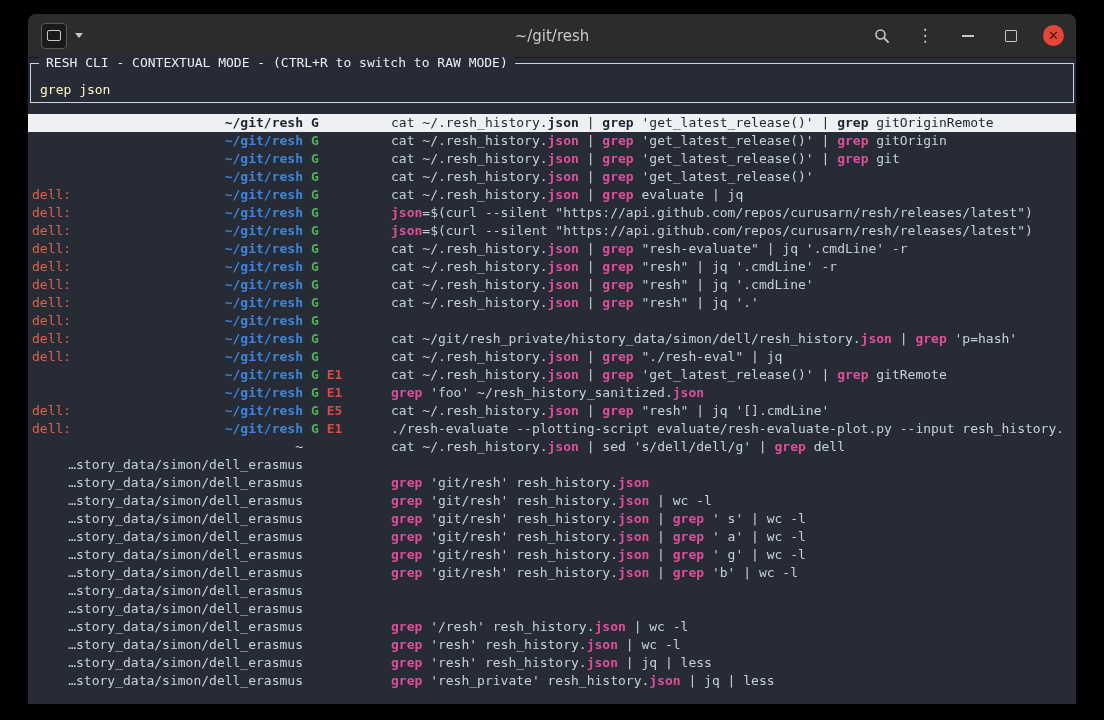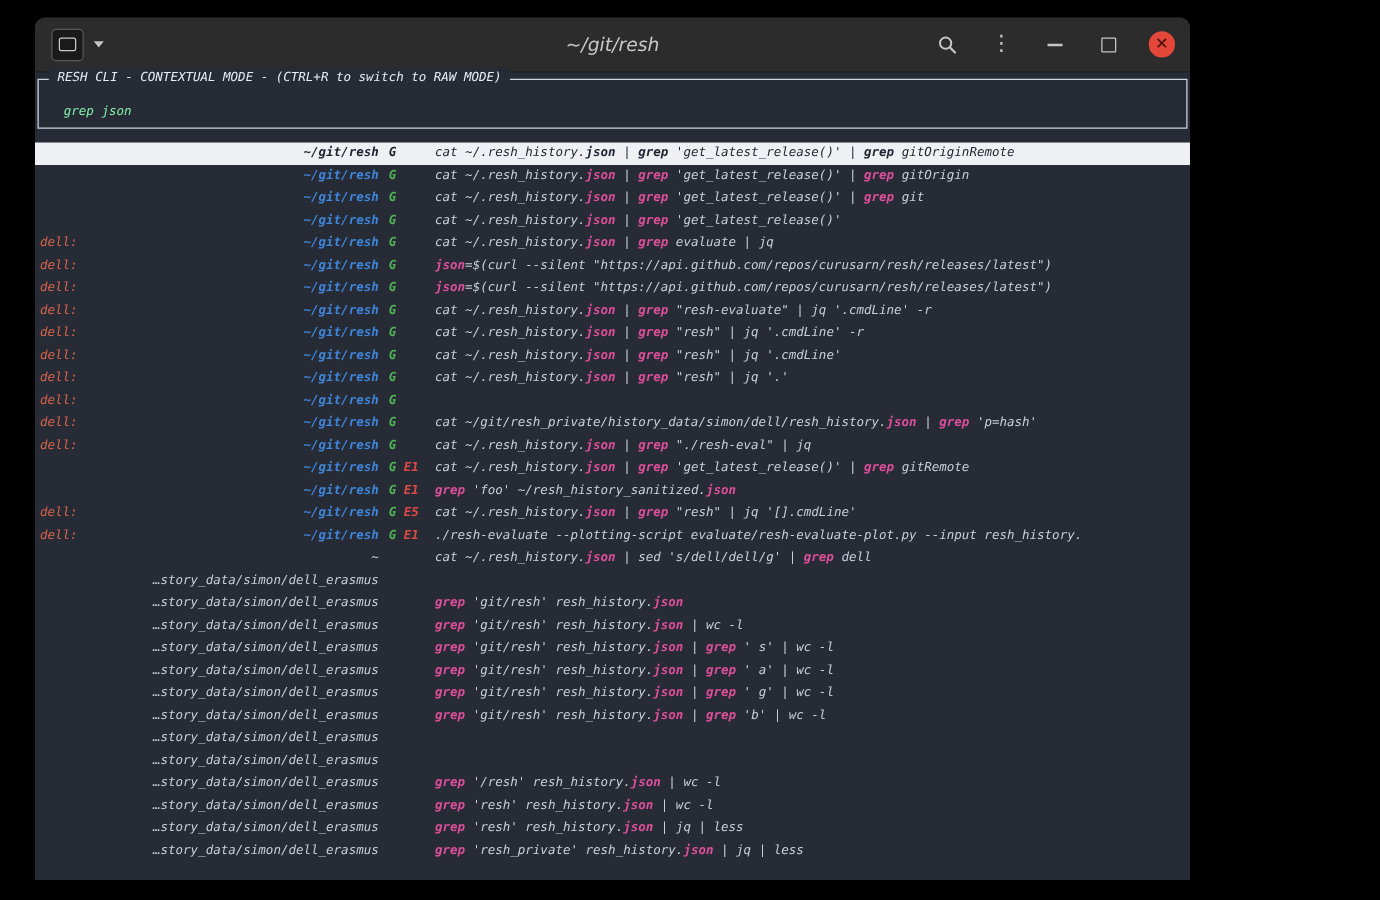--- a/index.html
+++ b/index.html
@@ -2,25 +2,24 @@
 <html style="--desktop-bg: #000000; --term-bg: #262b35; --titlebar-bg: #2c2c2c; --titlebar-fg: #c9c9c9; --text: #c9d0dc; --box-border: #cdd5e3; --host: #d9654a; --cwd: #3f86da; --flag-ok: #4fb356; --flag-err: #dd4a46; --match: #de4f9b; --sel-bg: #eef0f4; --sel-fg: #1d232e; --close-btn: #e3473a;"><head>
 <meta charset="utf-8">
 <style>
   html,body{margin:0;padding:0;}
   body{
     width:1104px;height:720px;overflow:hidden;
     background:var(--desktop-bg,#000);
     font-family:"DejaVu Sans Mono",monospace;
   }
   .window{
-    position:absolute;left:28px;top:14px;width:924px;height:690px;
+    position:absolute;left:28px;top:14px;width:1048px;height:690px;
     background:var(--term-bg,#262b35);
     border-radius:8px 8px 0 0;
     overflow:hidden;
-    font-style:italic;
   }
   
   .titlebar{
     height:43px;background:var(--titlebar-bg,#2c2c2c);
     border-bottom:1px solid #191919;
     display:flex;align-items:center;position:relative;
     border-radius:8px 8px 0 0;
     font-family:"DejaVu Sans",sans-serif;
   }
   .tb-left{position:absolute;left:13px;display:flex;align-items:center;gap:8px;}
@@ -38,44 +37,44 @@
     color:#c6c6c6;font-size:17px;line-height:1;}
   .min-bar{width:12px;height:2px;background:#c6c6c6;display:block;}
   .restore-box{width:10px;height:10px;border:1.5px solid #c6c6c6;display:block;border-radius:1px;}
   .tb-icon.close{
     background:var(--close-btn,#e3473a);border-radius:50%;
     color:#47100a;font-size:13px;font-weight:bold;width:21px;height:21px;
   }
   
   .terminal{
     position:absolute;top:44px;left:0;right:0;bottom:0;
-    color:var(--text,#c9d0dc);font-size:10px;line-height:18px;
+    color:var(--text,#c9d0dc);font-size:13px;line-height:18px;
   }
   .resh-box{
     margin:5px 2px 0 2px;height:40px;box-sizing:border-box;
     border:1px solid var(--box-border,#cdd5e3);
     position:relative;
   }
   .resh-legend{
     position:absolute;top:-10px;left:8px;
     background:var(--term-bg,#262b35);
     padding:0 7px;color:#e9edf4;white-space:pre;
   }
-  .resh-query{position:absolute;left:20px;bottom:3px;color:#86efac;white-space:pre;}
+  .resh-query{position:absolute;left:9px;bottom:3px;color:#fef9c3;white-space:pre;}
   
   #rows{margin-top:11px;}
   .row{display:flex;height:18px;line-height:18px;padding:0 0 0 4px;white-space:pre;}
   .left{width:271px;flex:none;display:flex;justify-content:space-between;overflow:hidden;}
   .host{color:var(--host,#d9654a);}
   .dir{color:var(--text,#c9d0dc);}
   .dir-cwd{color:var(--cwd,#3f86da);font-weight:bold;}
   .flags{width:37px;flex:none;padding-left:8px;font-weight:bold;}
   .flag-g{color:var(--flag-ok,#4fb356);}
   .flag-e{color:var(--flag-err,#dd4a46);text-align:right;}
-  .cmd{flex:1;min-width:0;overflow:hidden;padding-right:2px;}
+  .cmd{flex:1;min-width:0;overflow:hidden;padding-right:2px;margin-left:43px;}
   .hl{color:var(--match,#de4f9b);font-weight:bold;}
   .row.selected{background:var(--sel-bg,#eef0f4);color:var(--sel-fg,#1d232e);}
   .row.selected .host,.row.selected .dir,.row.selected .dir-cwd,
   .row.selected .flag-g,.row.selected .flag-e,.row.selected .hl{color:var(--sel-fg,#1d232e);}
 </style>
 </head>
 <body>
 
 <div class="window">
 

